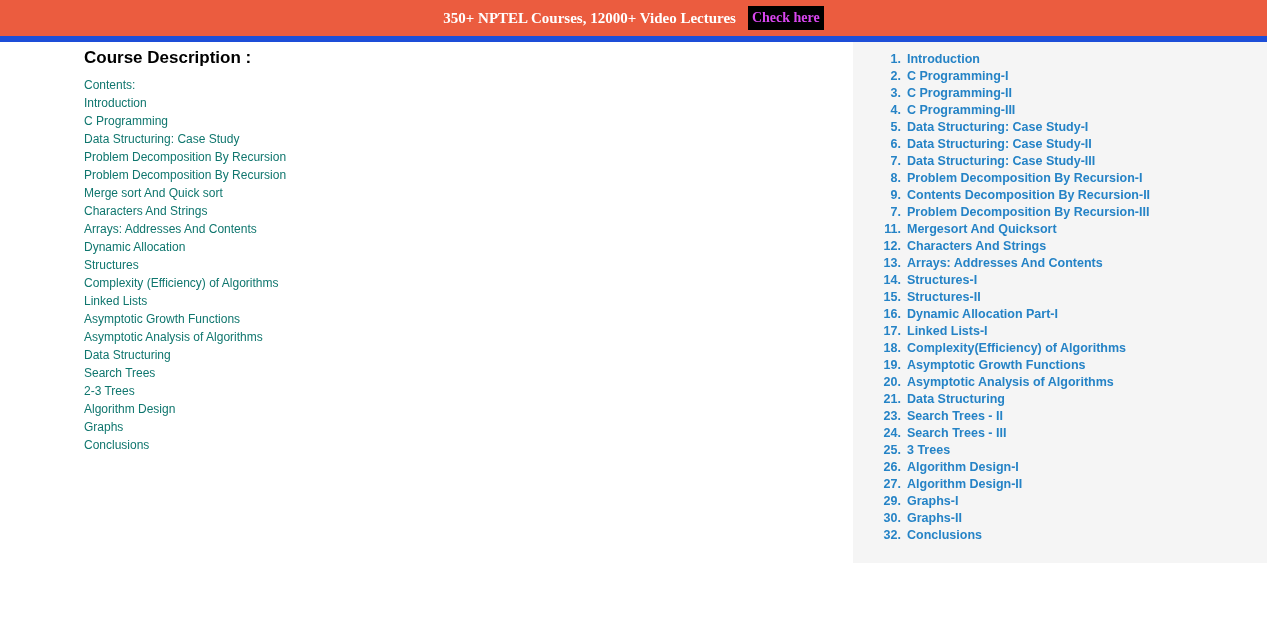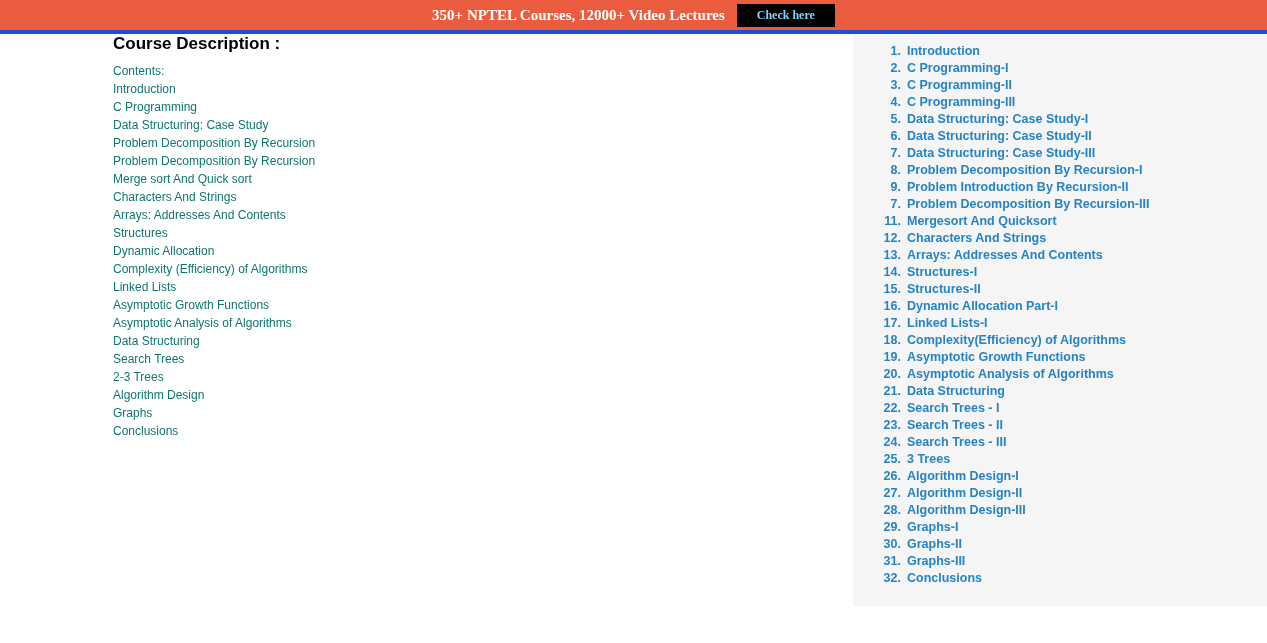--- a/index.html
+++ b/index.html
@@ -8,51 +8,52 @@
       box-sizing: border-box;
     }
     body {
       font-family: Arial, Helvetica, sans-serif;
       background: #ffffff;
       width: 1267px;
     }
     .top-banner {
       background: #eb5c3f;
       width: 100%;
-      height: 34px;
+      height: 42px;
       display: flex;
       align-items: center;
       justify-content: center;
       gap: 12px;
-      border-bottom: 4px solid #1d4ed8;
+      border-bottom: 6px solid #1d4ed8;
     }
     .banner-text {
       color: #ffffff;
       font-family: Georgia, 'Times New Roman', serif;
       font-size: 15px;
       font-weight: bold;
     }
     .banner-button {
       background: #000000;
-      color: #7dd3fc;
+      color: #d946ef;
       border: none;
-      padding: 4px 20px;
+      padding: 4px 4px;
       font-family: Georgia, 'Times New Roman', serif;
-      font-size: 12px;
+      font-size: 14px;
       font-weight: bold;
       cursor: pointer;
     }
     .content-area {
       display: flex;
       width: 100%;
     }
     .left-column {
-      padding-left: 113px;
+      padding-left: 84px;
       padding-top: 0;
       flex: 1;
+      margin-top: 6px;
     }
     .section-title {
       font-size: 17px;
       font-weight: bold;
       color: #000;
       margin-bottom: 8px;
       padding-top: 0;
     }
     .desc-line {
       font-size: 12px;
@@ -102,22 +103,22 @@
     <div id="desc-lines">
         <p class="desc-line">Contents:</p>
         <p class="desc-line">Introduction</p>
         <p class="desc-line">C Programming</p>
         <p class="desc-line">Data Structuring: Case Study</p>
         <p class="desc-line">Problem Decomposition By Recursion</p>
         <p class="desc-line">Problem Decomposition By Recursion</p>
         <p class="desc-line">Merge sort And Quick sort</p>
         <p class="desc-line">Characters And Strings</p>
         <p class="desc-line">Arrays: Addresses And Contents</p>
+        <p class="desc-line">Dynamic Allocation</p>
         <p class="desc-line">Structures</p>
-        <p class="desc-line">Dynamic Allocation</p>
         <p class="desc-line">Complexity (Efficiency) of Algorithms</p>
         <p class="desc-line">Linked Lists</p>
         <p class="desc-line">Asymptotic Growth Functions</p>
         <p class="desc-line">Asymptotic Analysis of Algorithms</p>
         <p class="desc-line">Data Structuring</p>
         <p class="desc-line">Search Trees</p>
         <p class="desc-line">2-3 Trees</p>
         <p class="desc-line">Algorithm Design</p>
         <p class="desc-line">Graphs</p>
         <p class="desc-line">Conclusions</p>
@@ -153,21 +154,21 @@
         <li class="topic-item">
           <span class="topic-num">7.</span>
           <a class="topic-link">Data Structuring: Case Study-III</a>
         </li>
         <li class="topic-item">
           <span class="topic-num">8.</span>
           <a class="topic-link">Problem Decomposition By Recursion-I</a>
         </li>
         <li class="topic-item">
           <span class="topic-num">9.</span>
-          <a class="topic-link">Problem Introduction By Recursion-II</a>
+          <a class="topic-link">Contents Decomposition By Recursion-II</a>
         </li>
         <li class="topic-item">
           <span class="topic-num">7.</span>
           <a class="topic-link">Problem Decomposition By Recursion-III</a>
         </li>
         <li class="topic-item">
           <span class="topic-num">11.</span>
           <a class="topic-link">Mergesort And Quicksort</a>
         </li>
         <li class="topic-item">
@@ -204,58 +205,46 @@
         </li>
         <li class="topic-item">
           <span class="topic-num">20.</span>
           <a class="topic-link">Asymptotic Analysis of Algorithms</a>
         </li>
         <li class="topic-item">
           <span class="topic-num">21.</span>
           <a class="topic-link">Data Structuring</a>
         </li>
         <li class="topic-item">
-          <span class="topic-num">22.</span>
-          <a class="topic-link">Search Trees - I</a>
-        </li>
-        <li class="topic-item">
           <span class="topic-num">23.</span>
           <a class="topic-link">Search Trees - II</a>
         </li>
         <li class="topic-item">
           <span class="topic-num">24.</span>
           <a class="topic-link">Search Trees - III</a>
         </li>
         <li class="topic-item">
           <span class="topic-num">25.</span>
           <a class="topic-link">3 Trees</a>
         </li>
         <li class="topic-item">
           <span class="topic-num">26.</span>
           <a class="topic-link">Algorithm Design-I</a>
         </li>
         <li class="topic-item">
           <span class="topic-num">27.</span>
           <a class="topic-link">Algorithm Design-II</a>
         </li>
         <li class="topic-item">
-          <span class="topic-num">28.</span>
-          <a class="topic-link">Algorithm Design-III</a>
-        </li>
-        <li class="topic-item">
           <span class="topic-num">29.</span>
           <a class="topic-link">Graphs-I</a>
         </li>
         <li class="topic-item">
           <span class="topic-num">30.</span>
           <a class="topic-link">Graphs-II</a>
-        </li>
-        <li class="topic-item">
-          <span class="topic-num">31.</span>
-          <a class="topic-link">Graphs-III</a>
         </li>
         <li class="topic-item">
           <span class="topic-num">32.</span>
           <a class="topic-link">Conclusions</a>
         </li>
       </ol>
   </div>
 </div>
 
 </body></html>

